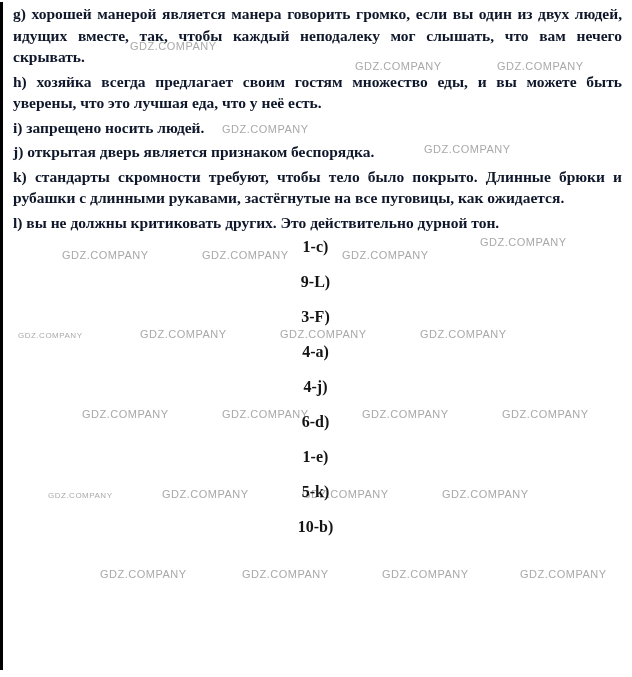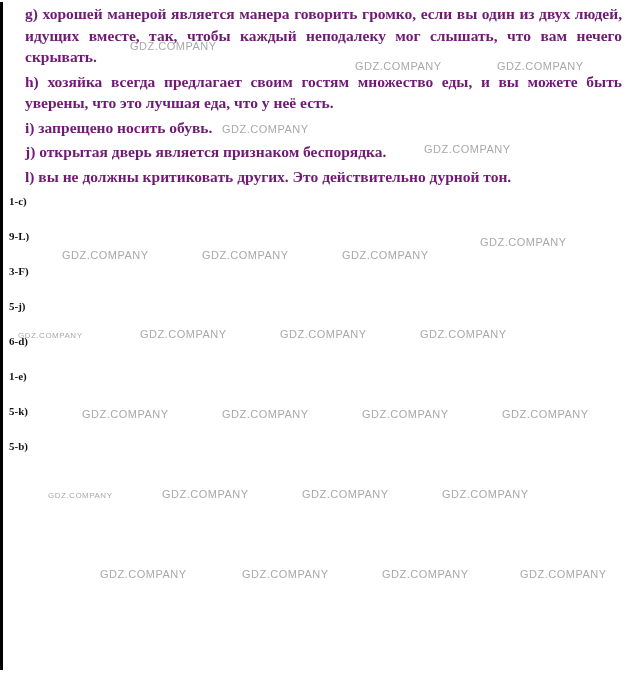--- a/index.html
+++ b/index.html
@@ -41,39 +41,40 @@
   .wm.small {
     font-size: 8px;
   }
   .content {
     position: relative;
     z-index: 1;
     padding: 3px 10px 0 9px;
     color: #141414;
   }
   .para {
-    margin: 0 0 3px 16px;
+    margin: 0 0 3px 4px;
     font-size: 15.5px;
     line-height: 21.5px;
     font-weight: bold;
     text-align: justify;
-    color: #701a75;
+    color: #0f172a;
   }
   .para .plabel {
     font-weight: bold;
   }
   .answers {
     margin-top: 4px;
   }
   .answer {
-    font-size: 11px;
+    font-size: 16px;
     line-height: 20px;
     font-weight: bold;
     margin-bottom: 15px;
     color: #141414;
+    text-align: center;
   }
 </style>
 </head>
 <body>
 
 <div class="page">
 
   <div class="scan-edge-line"></div>
 
   <div class="watermark-layer" id="watermark-layer">
@@ -103,32 +104,34 @@
       <span class="wm" style="left: 382px; top: 568px;">GDZ.COMPANY</span>
       <span class="wm" style="left: 520px; top: 568px;">GDZ.COMPANY</span>
     </div>
 
   <div class="content">
 
     <p class="para"><span class="plabel">g)</span> <span>хорошей манерой является манера говорить громко, если вы один из двух людей, идущих вместе, так, чтобы каждый неподалеку мог слышать, что вам нечего скрывать.</span></p>
 
     <p class="para"><span class="plabel">h)</span> <span>хозяйка всегда предлагает своим гостям множество еды, и вы можете быть уверены, что это лучшая еда, что у неё есть.</span></p>
 
-    <p class="para"><span class="plabel">i)</span> <span>запрещено носить обувь.</span></p>
+    <p class="para"><span class="plabel">i)</span> <span>запрещено носить людей.</span></p>
 
     <p class="para"><span class="plabel">j)</span> <span>открытая дверь является признаком беспорядка.</span></p>
 
+    <p class="para"><span class="plabel">k)</span> <span>стандарты скромности требуют, чтобы тело было покрыто. Длинные брюки и рубашки с длинными рукавами, застёгнутые на все пуговицы, как ожидается.</span></p>
 
     <p class="para"><span class="plabel">l)</span> <span>вы не должны критиковать других. Это действительно дурной тон.</span></p>
 
     <div class="answers">
       <div class="answer">1-c)</div>
       <div class="answer">9-L)</div>
       <div class="answer">3-F)</div>
-      <div class="answer">5-j)</div>
+      <div class="answer">4-a)</div>
+      <div class="answer">4-j)</div>
       <div class="answer">6-d)</div>
       <div class="answer">1-e)</div>
       <div class="answer">5-k)</div>
-      <div class="answer">5-b)</div>
+      <div class="answer">10-b)</div>
     </div>
 
   </div>
 </div>
 
 </body></html>

